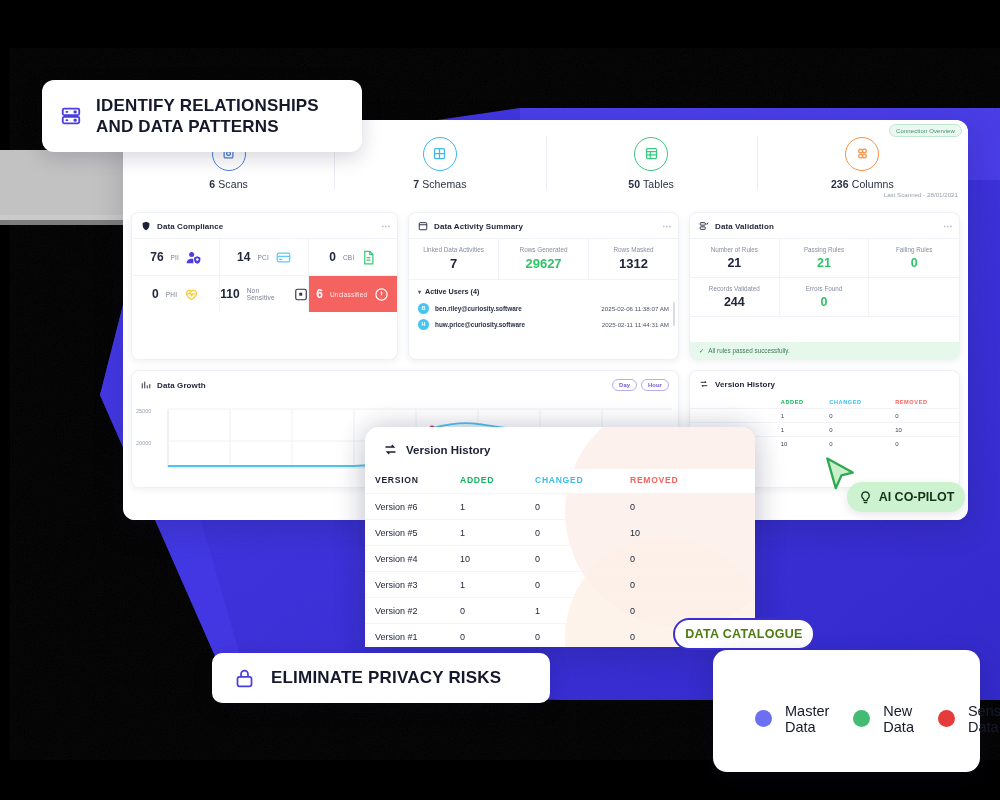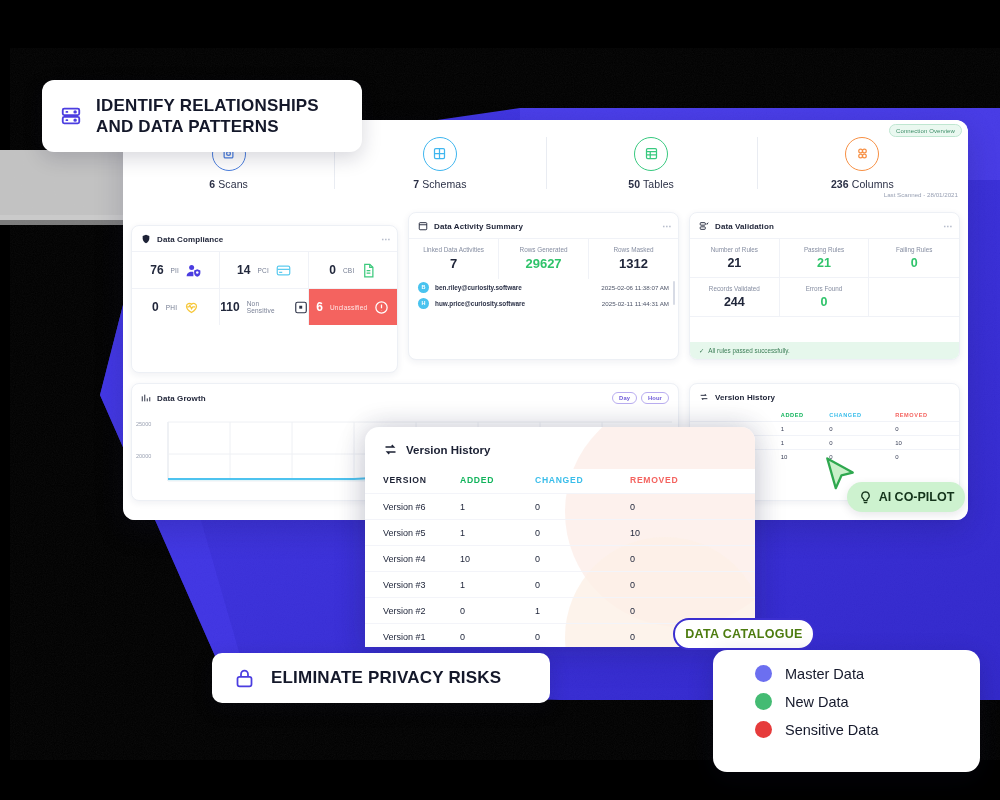--- a/index.html
+++ b/index.html
@@ -87,21 +87,21 @@
     letter-spacing: .1px;
   }
   .card-head .hdico { width: 10px; height: 10px; display:block; }
   .kebab {
     margin-left: auto; color: #b7bdcc;
     font-size: 9px; line-height: 5px; letter-spacing: 0;
     writing-mode: vertical-rl;
   }
 
   
-  #card-compliance { width: 268px; height: 148px; margin-top: 13px; }
+  #card-compliance { width: 268px; height: 148px; }
   .comp-grid { display: grid; grid-template-columns: repeat(3,1fr); }
   .comp-cell {
     height: 37px;
     display: flex; align-items: center; justify-content: center;
     gap: 7px;
     border-top: 1px solid #f0f2f7;
     border-right: 1px solid #f0f2f7;
     position: relative;
   }
   .comp-cell:nth-child(3n) { border-right: none; }
@@ -233,21 +233,21 @@
   .vh-table th {
     font-size: 8.6px; font-weight: 700; letter-spacing: .7px;
     text-align: left; padding: 6px 0 8px;
     background: #fff;
   }
   .vh-table td {
     font-size: 9px; color: #22283c;
     padding: 7.5px 0;
     border-top: 1px solid #f3f4f9;
   }
-  .vh-table th.c1, .vh-table td.c1 { padding-left: 18px; width: 95px; }
+  .vh-table th.c1, .vh-table td.c1 { padding-left: 10px; width: 95px; }
   .vh-table th.c2, .vh-table td.c2 { width: 75px; }
   .vh-table th.c3, .vh-table td.c3 { width: 95px; }
   .vh-link { color: #5b67e8; }
 
   
   .pill {
     position: absolute;
     background: #fff;
     border-radius: 12px;
     box-shadow: 0 6px 20px rgba(15,20,50,.17);
@@ -280,21 +280,21 @@
     background: #cdf2cf; border-radius: 15px;
     font-size: 12.5px; font-weight: 700; color: #13331a;
     box-shadow: 0 3px 10px rgba(15,20,50,.10);
   }
   #legend-box {
     position: absolute;
     left: 713px; top: 650px; width: 267px; height: 122px;
     background: #fff; border-radius: 14px;
     box-shadow: 0 8px 26px rgba(15,20,50,.2);
     padding: 15px 0 0 42px;
-    display: flex; flex-direction: column; gap: 11px;
+    display: flex; gap: 24px;
   }
   .legend-item { display: flex; align-items: center; gap: 13px; }
   .legend-dot { width: 17px; height: 17px; border-radius: 50%; flex: none; }
   .legend-label { font-size: 14.5px; color: #15192b; font-weight: 400; }
 
   .cursor { position: absolute; left: 823px; top: 455px; width: 34px; height: 38px; }
 </style>
 </head>
 <body>
 
@@ -461,20 +461,24 @@
             <div class="act-mvalue">7</div>
           </div>
           <div class="act-metric">
             <div class="act-mlabel">Rows Generated</div>
             <div class="act-mvalue green">29627</div>
           </div>
           <div class="act-metric">
             <div class="act-mlabel">Rows Masked</div>
             <div class="act-mvalue">1312</div>
           </div>
+        </div>
+        <div class="act-users-head">
+          <span class="chev">▾</span>
+          <span>Active Users (4)</span>
         </div>
         <div style="position:relative">
           <div class="ulist-scroll"></div>
           <div class="user-row">
             <span class="avatar">B</span>
             <span class="user-mail">ben.riley@curiosity.software</span>
             <span class="user-time">2025-02-06 11:38:07 AM</span>
           </div>
           <div class="user-row">
             <span class="avatar">H</span>

